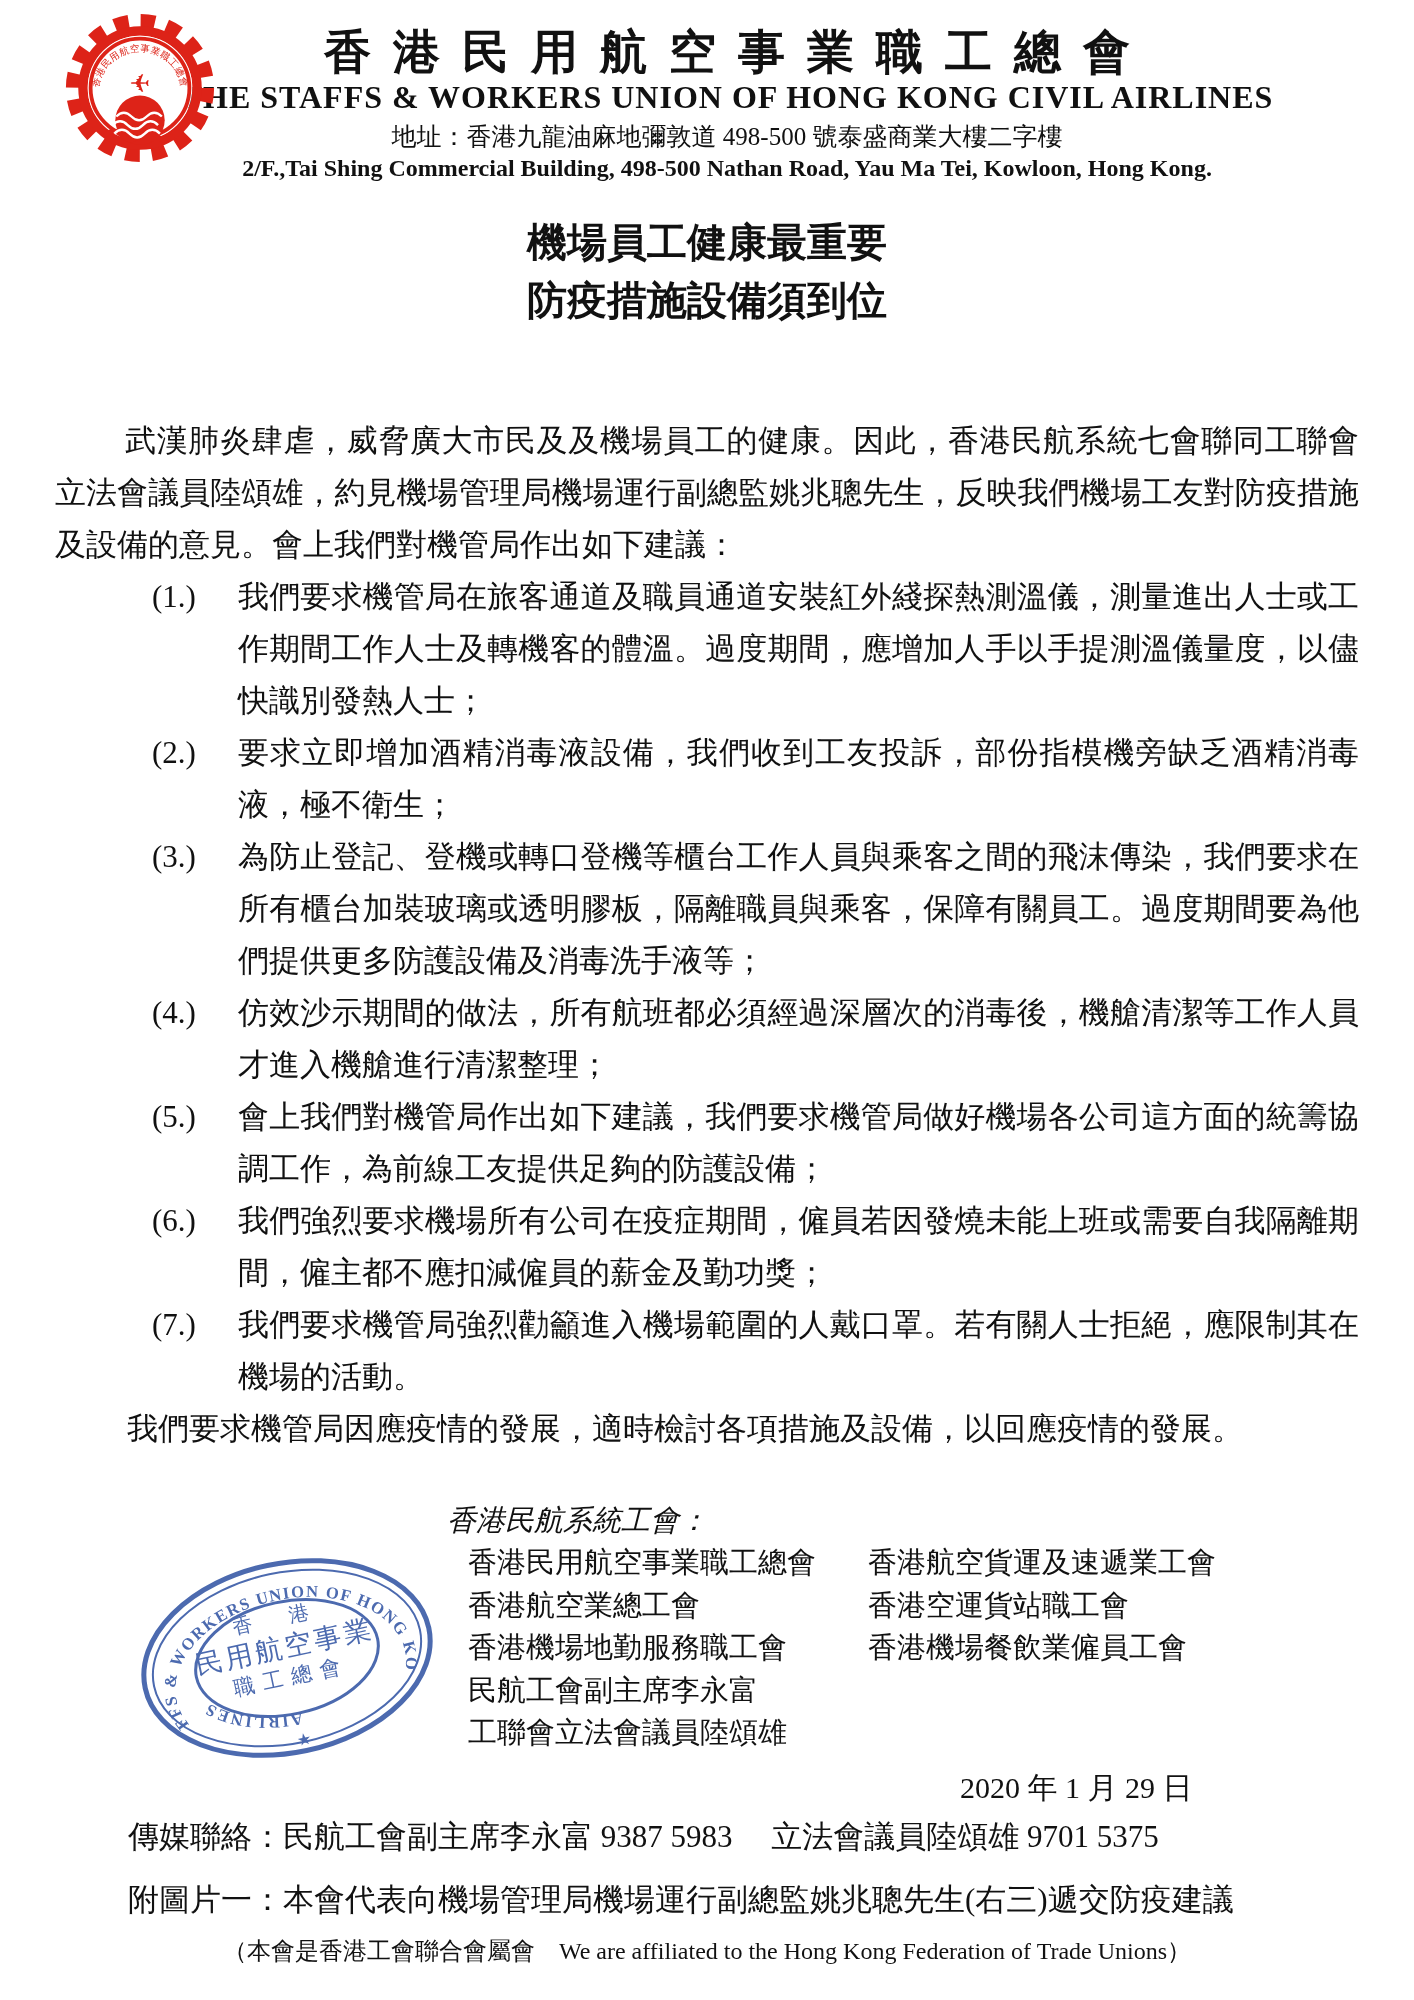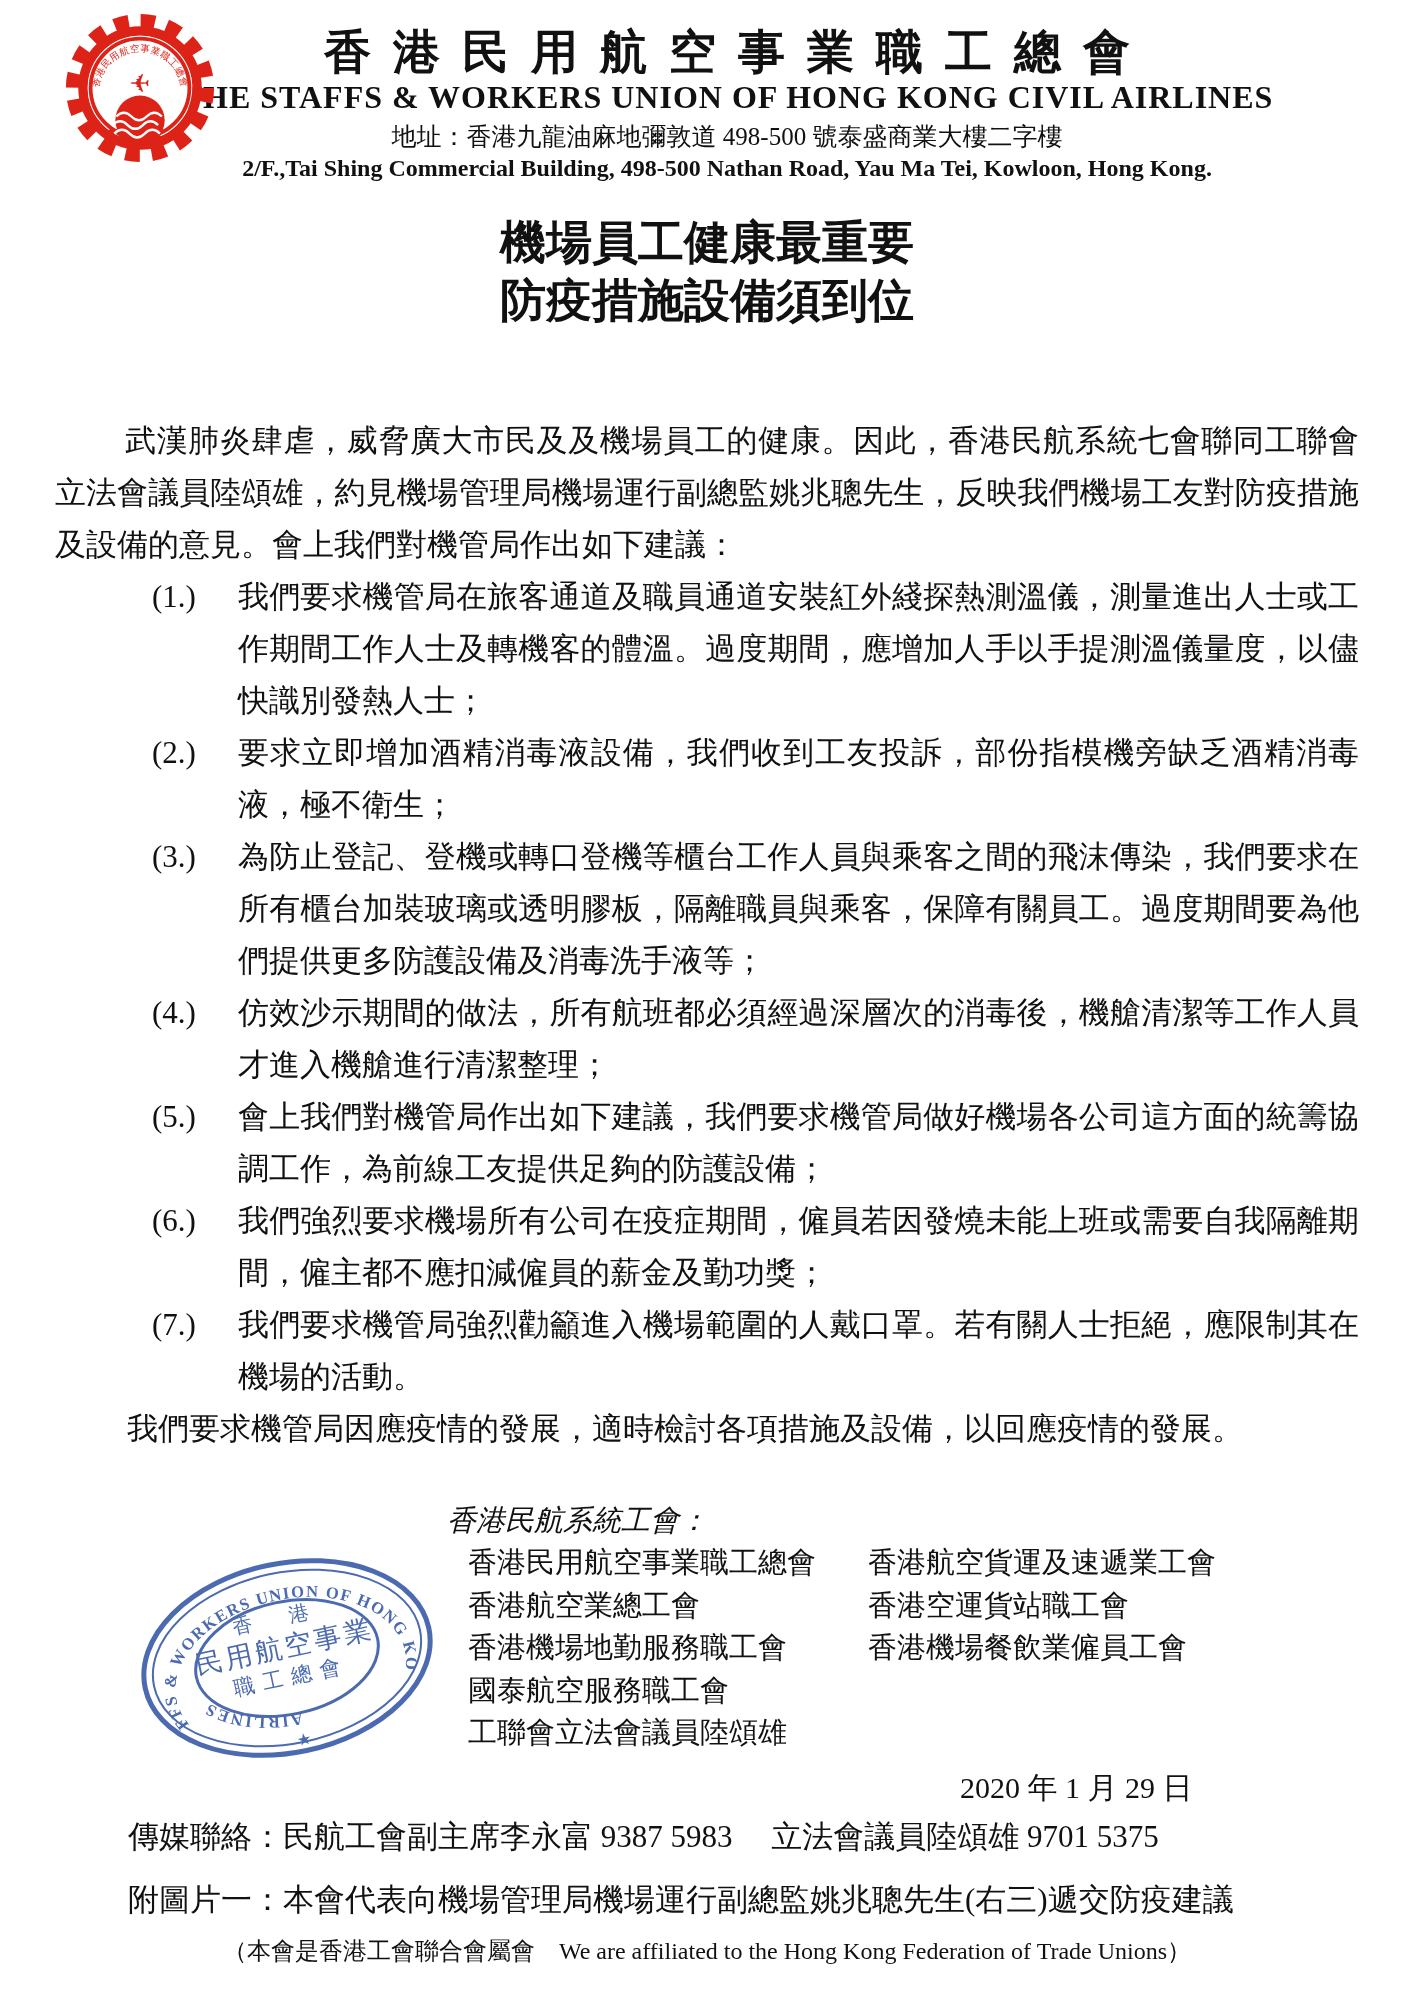--- a/index.html
+++ b/index.html
@@ -14,21 +14,21 @@
   
   .header{position:relative;padding-top:26px;}
   .logo{position:absolute;left:54px;top:12px;width:172px;height:152px;}
   .head-text{text-align:center;padding-left:40px;}
   .org-zh{font-size:47px;font-weight:bold;letter-spacing:22px;line-height:52px;padding-left:22px;white-space:nowrap;}
   .org-en{font-size:32px;font-weight:bold;letter-spacing:1px;line-height:36px;margin-top:1px;white-space:nowrap;}
   .addr-zh{font-size:25px;line-height:30px;margin-top:7px;}
   .addr-en{font-size:24px;line-height:31px;margin-top:1px;font-weight:bold;}
   .telfax{font-size:26px;line-height:31px;margin-top:2px;}
   
-  .doc-title{margin-top:30px;text-align:center;font-size:46px;font-weight:bold;line-height:58px;}
+  .doc-title{margin-top:30px;text-align:center;font-size:40px;font-weight:bold;line-height:58px;}
   
   .body-text{margin:0 55px;font-size:31px;line-height:52px;}
   .intro{margin:85px 0 0 0;text-indent:70px;text-align:justify;}
   ol.items{list-style:none;margin:0;padding:0;}
   .item{display:flex;}
   .item .num{flex:0 0 86px;margin-left:97px;}
   .item .txt{flex:1;text-align:justify;}
   .closing{margin:0;text-indent:72px;}
   
   .signatories{position:relative;margin-top:44px;}
@@ -128,21 +128,21 @@
   </main>
 
   <section class="signatories">
     <div class="sig-heading">香港民航系統工會：</div>
     <div class="sig-cols">
       <ul class="sig-col1">
 
       <li>香港民用航空事業職工總會</li>
           <li>香港航空業總工會</li>
           <li>香港機場地勤服務職工會</li>
-          <li>國泰航空服務職工會</li>
+          <li>民航工會副主席李永富</li>
           <li>工聯會立法會議員陸頌雄</li>
         </ul>
       <ul class="sig-col2">
 
       <li>香港航空貨運及速遞業工會</li>
           <li>香港空運貨站職工會</li>
           <li>香港機場餐飲業僱員工會</li>
         </ul>
     </div>
 

